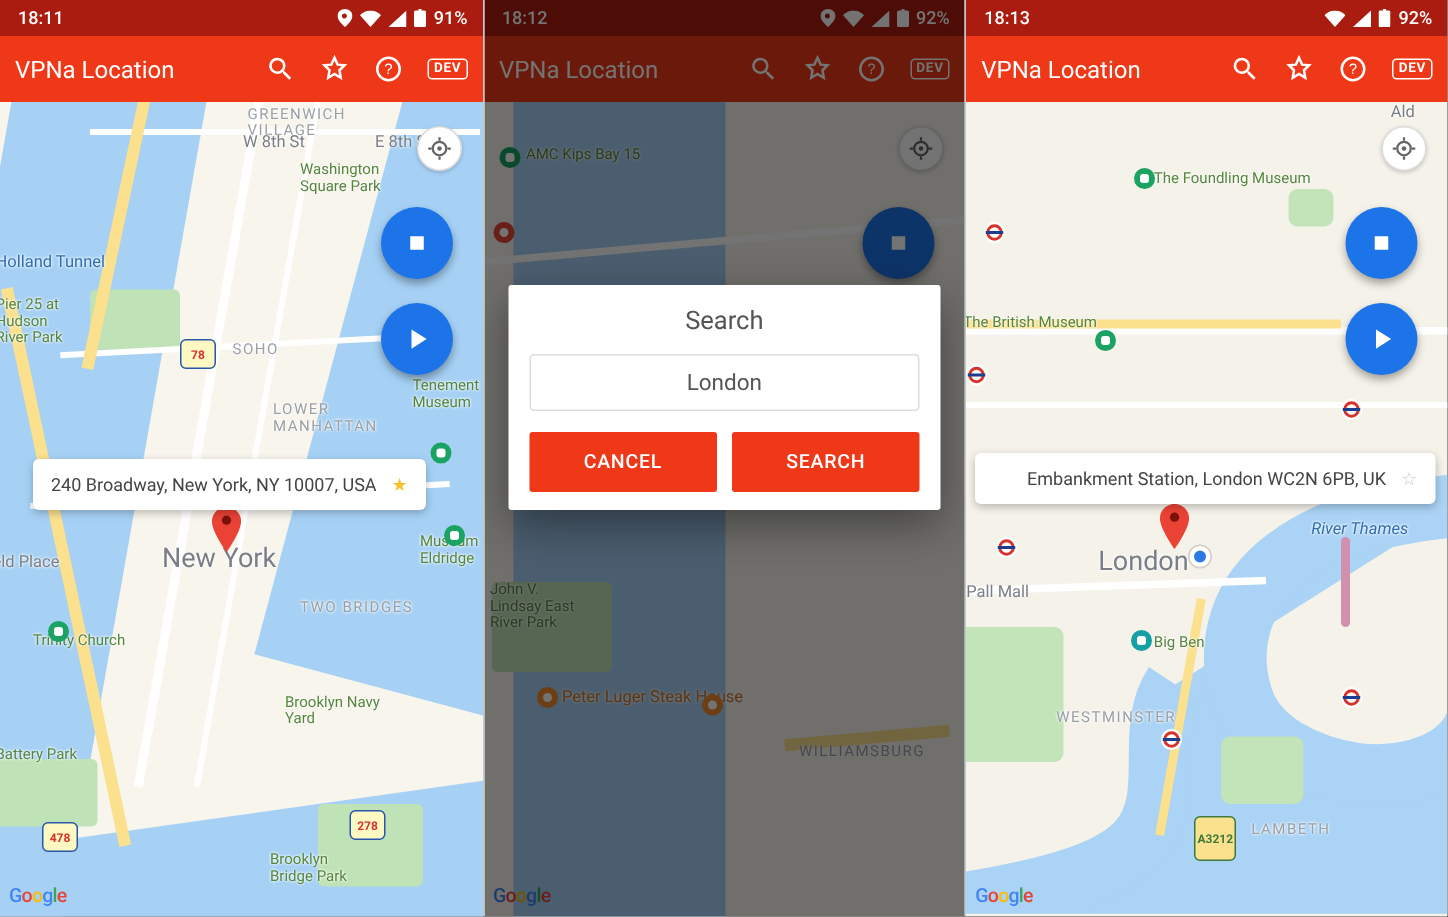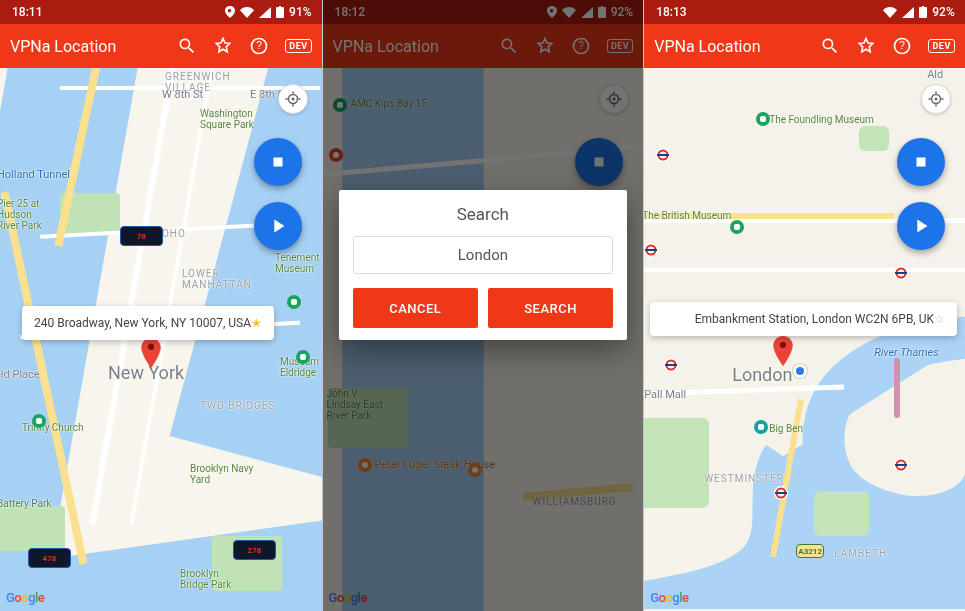--- a/index.html
+++ b/index.html
@@ -89,22 +89,22 @@
 
   .poi-dot {
     position:absolute; width:14px; height:14px; border-radius:50%;
     background:#1aa362; display:flex; align-items:center; justify-content:center;
   }
   .poi-dot::after{content:""; width:6px; height:6px; background:#fff; border-radius:2px;}
   .poi-orange { background:#f28b2c; }
   .poi-orange::after{ border-radius:50%; }
 
   .hwy-shield {
-    position:absolute; width:43px; height:20px;
-    background:#0f172a; border:1.5px solid #2757a8; border-radius:4px;
+    position:absolute; width:24px; height:20px;
+    background:#fef9c3; border:1.5px solid #2757a8; border-radius:4px;
     display:flex; align-items:center; justify-content:center;
     font-size:8px; font-weight:700; color:#d6332a;
   }
 
   .tube-icon {
     position:absolute; width:14px; height:14px; border-radius:50%;
     background:#fff; display:flex; align-items:center; justify-content:center;
   }
   .tube-icon svg { display:block; }
 
@@ -136,21 +136,21 @@
     box-shadow:0 3px 6px rgba(0,0,0,0.35);
   }
   .fab.stop { top:70px; }
   .fab.play { top:134px; }
 
   
   .addr-chip {
     position:absolute;
     background:#fff; border-radius:4px;
     box-shadow:0 2px 6px rgba(0,0,0,0.25);
-    display:flex; align-items:center; 
+    display:flex; align-items:center; gap:10px;
     padding:10px 12px;
     font-size:12px; color:#444;
   }
   .star-yellow { color:#f9bf2c; }
   .star-grey { color:#c9c9c9; }
 
   
   .pin {
     position:absolute; width:22px; height:30px;
   }
@@ -503,21 +503,21 @@
           <rect x="0" y="5" width="12" height="2" fill="#1a3e8c"></rect>
         </svg>
       </div>
     <div class="tube-icon" style="left:130px;top:418px">
         <svg width="12" height="12" viewBox="0 0 12 12">
           <circle cx="6" cy="6" r="4.5" fill="none" stroke="#d6332a" stroke-width="2"></circle>
           <rect x="0" y="5" width="12" height="2" fill="#1a3e8c"></rect>
         </svg>
       </div>
 
-    <div class="hwy-shield" style="left:152px;top:476px;border-color:#3a7a3a;color:#3a7a3a;background:#fbe08e;width:28px;height:14px;font-size:8px">A3212</div>
+    <div class="hwy-shield" style="left:152px;top:476px;border-color:#3a7a3a;color:#3a7a3a;background:#fbe08e;width:28px;height:30px;font-size:8px">A3212</div>
 
     <svg class="pin" style="left:128px;top:268px" viewBox="0 0 24 34">
         <path fill="#ea4335" d="M12 0C6 0 1 4.8 1 10.7 1 19 12 34 12 34s11-15 11-23.3C23 4.8 18 0 12 0z"></path>
         <circle cx="12" cy="10" r="3.5" fill="#7a120b"></circle>
       </svg>
     <div class="blue-dot" style="left:149px;top:296px"></div>
 
     <div class="addr-chip" style="left:6px;top:234px;right:8px;justify-content:flex-end">
       <span>Embankment Station, London WC2N 6PB, UK</span>
       <span class="star-grey">☆</span>

